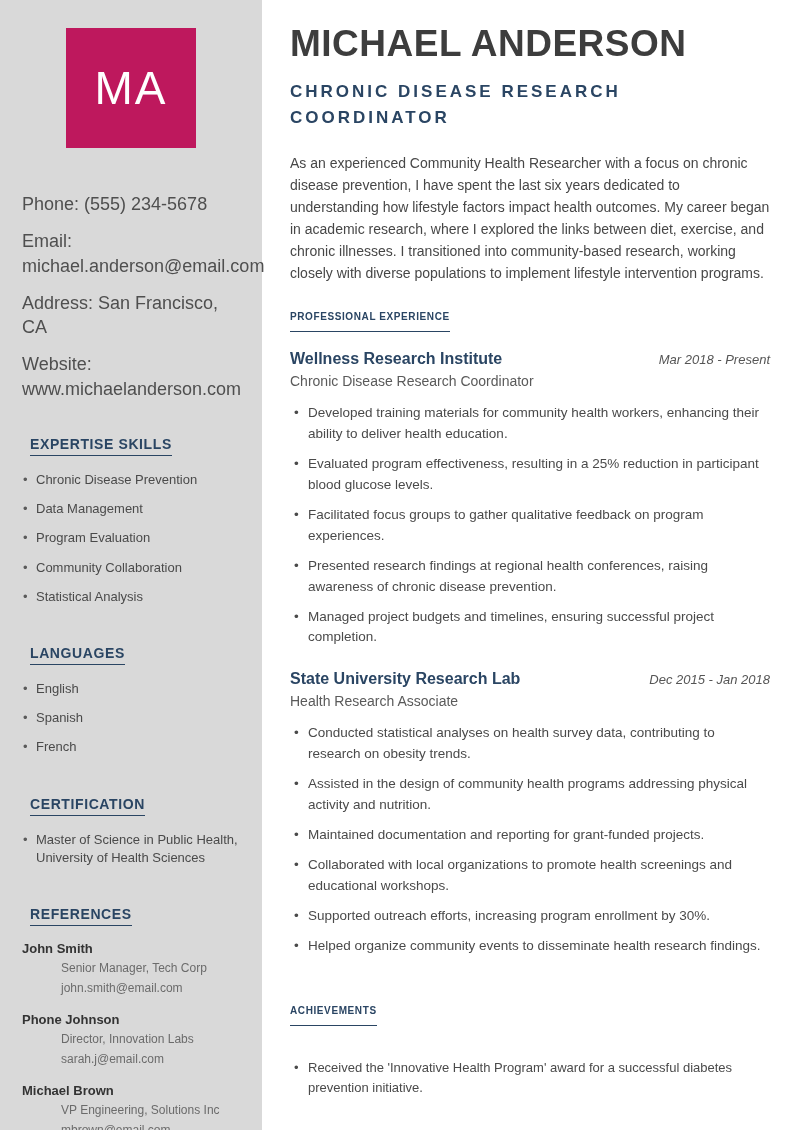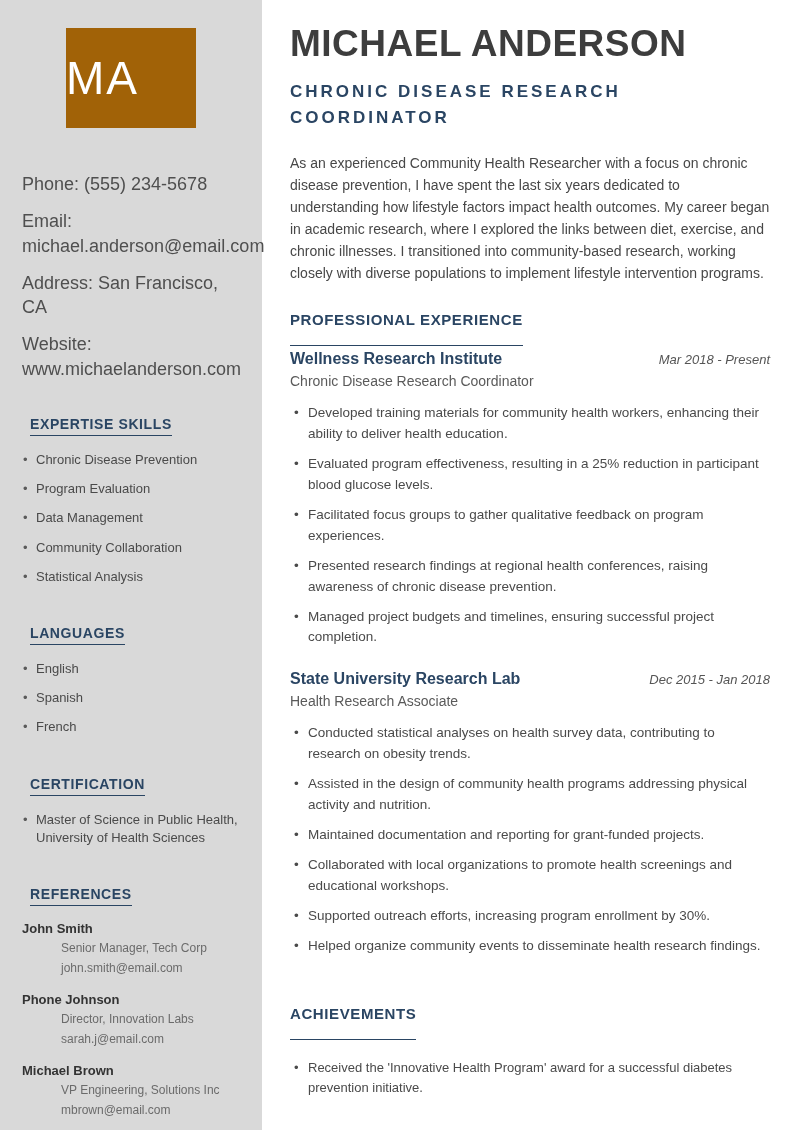--- a/index.html
+++ b/index.html
@@ -15,25 +15,26 @@
   
   .sidebar {
     width: 262px;
     min-height: 1130px;
     background: #d9d9d9;
     padding: 28px 22px 20px 22px;
     flex-shrink: 0;
   }
   .monogram-box {
     width: 130px;
-    height: 100px;
-    background: #a16207;
+    height: 120px;
+    background: #be185d;
     margin: 0 auto 44px auto;
     display: flex;
     align-items: center;
+    justify-content: center;
   }
   .monogram {
     color: #ffffff;
     font-size: 46px;
     font-weight: 400;
     letter-spacing: 2px;
   }
   .contact-line {
     font-size: 18px;
     color: #4f4f4f;
@@ -106,26 +107,26 @@
   }
   .summary {
     margin-top: 22px;
     font-size: 14px;
     color: #474747;
     line-height: 1.57;
   }
   .section-heading {
     display: inline-block;
     color: #2a4563;
-    font-size: 15px;
+    font-size: 10px;
     font-weight: bold;
     letter-spacing: 0.6px;
     border-bottom: 1.5px solid #2a4563;
-    padding-bottom: 17px;
-    margin: 26px 0 4px 0;
+    padding-bottom: 9px;
+    margin: 26px 0 18px 0;
   }
   .job { margin-bottom: 22px; }
   .job-header {
     display: flex;
     justify-content: space-between;
     align-items: baseline;
   }
   .job-company {
     font-size: 16px;
     font-weight: bold;
@@ -174,22 +175,22 @@
     <div class="contact-line">Phone: (555) 234-5678</div>
     <div class="contact-line">Email: michael.anderson@email.com</div>
     <div class="contact-line">Address: San Francisco, CA</div>
     <div class="contact-line">Website: www.michaelanderson.com</div>
   </div>
 
   <div>
     <div class="side-heading first">EXPERTISE SKILLS</div>
     <ul class="side-list">
       <li>Chronic Disease Prevention</li>
+      <li>Data Management</li>
       <li>Program Evaluation</li>
-      <li>Data Management</li>
       <li>Community Collaboration</li>
       <li>Statistical Analysis</li>
     </ul>
   </div>
 
   <div>
     <div class="side-heading">LANGUAGES</div>
     <ul class="side-list">
       <li>English</li>
       <li>Spanish</li>

